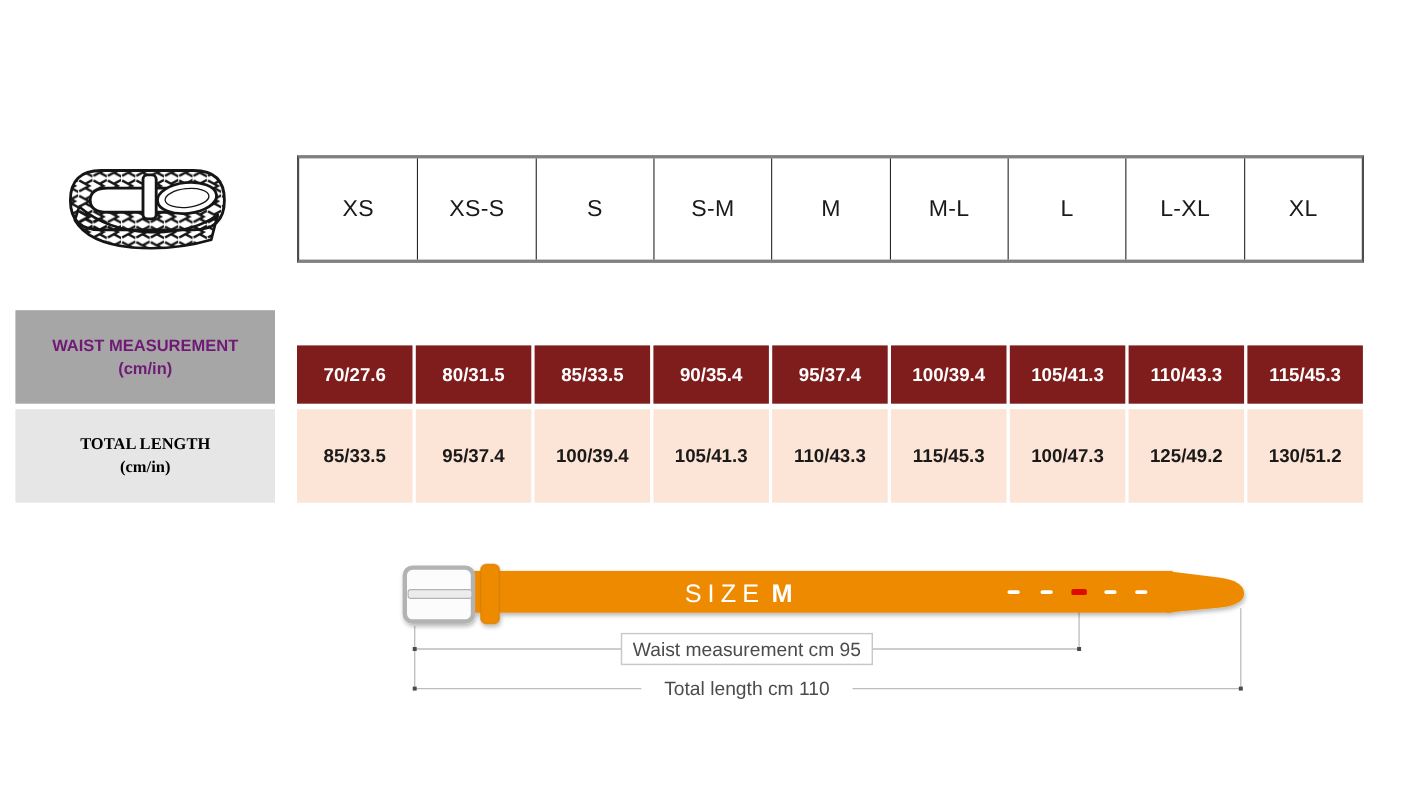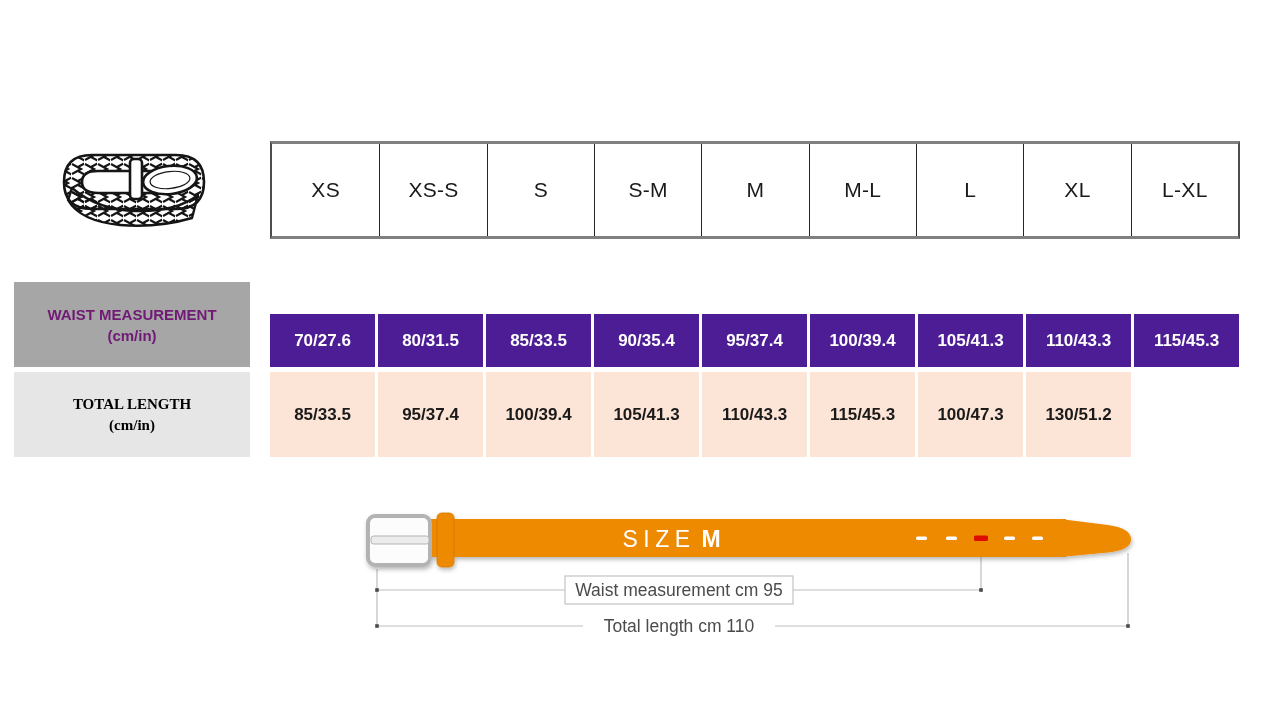--- a/index.html
+++ b/index.html
@@ -36,21 +36,21 @@
   .cells{
     left:270px;width:969px;height:85px;
     display:grid;grid-template-columns:repeat(9,1fr);column-gap:3px;
   }
   #cells-waist{top:282px;}
   #cells-total{top:372px;}
   .cell{
     display:flex;align-items:center;justify-content:center;
     font-weight:bold;font-size:17px;
   }
-  #cells-waist .cell{background:#4c1d95;color:#ffffff;margin-top:32px;}
+  #cells-waist .cell{background:#7f1d1d;color:#ffffff;margin-top:32px;}
   #cells-total .cell{background:#FCE4D6;color:#1a1a1a;}
 
   
   #belt-icon{left:58px;top:148px;width:152px;height:84px;}
 
   
   #belt-diagram{left:350px;top:495px;width:800px;height:150px;}
   svg{display:block;}
 </style>
 </head>
@@ -81,22 +81,22 @@
 </div>
 
 <div class="abs" id="size-header">
   <div class="hcell">XS</div>
   <div class="hcell">XS-S</div>
   <div class="hcell">S</div>
   <div class="hcell">S-M</div>
   <div class="hcell">M</div>
   <div class="hcell">M-L</div>
   <div class="hcell">L</div>
+  <div class="hcell">L-XL</div>
   <div class="hcell">XL</div>
-  <div class="hcell">L-XL</div>
 </div>
 
 <div class="abs row-label" id="label-waist">
   <span>WAIST MEASUREMENT</span>
   <span>(cm/in)</span>
 </div>
 <div class="abs cells" id="cells-waist">
   <div class="cell">70/27.6</div>
   <div class="cell">80/31.5</div>
   <div class="cell">85/33.5</div>
@@ -113,20 +113,21 @@
   <span>(cm/in)</span>
 </div>
 <div class="abs cells" id="cells-total">
   <div class="cell">85/33.5</div>
   <div class="cell">95/37.4</div>
   <div class="cell">100/39.4</div>
   <div class="cell">105/41.3</div>
   <div class="cell">110/43.3</div>
   <div class="cell">115/45.3</div>
   <div class="cell">100/47.3</div>
+  <div class="cell">125/49.2</div>
   <div class="cell">130/51.2</div>
 </div>
 
 <div class="abs" id="belt-diagram">
   <svg width="800" height="150" viewBox="0 0 800 150">
     <defs>
       <filter id="ds" x="-20%" y="-20%" width="140%" height="160%">
         <feDropShadow dx="1" dy="2.5" stdDeviation="2" flood-color="#000000" flood-opacity="0.28"></feDropShadow>
       </filter>
     </defs>

